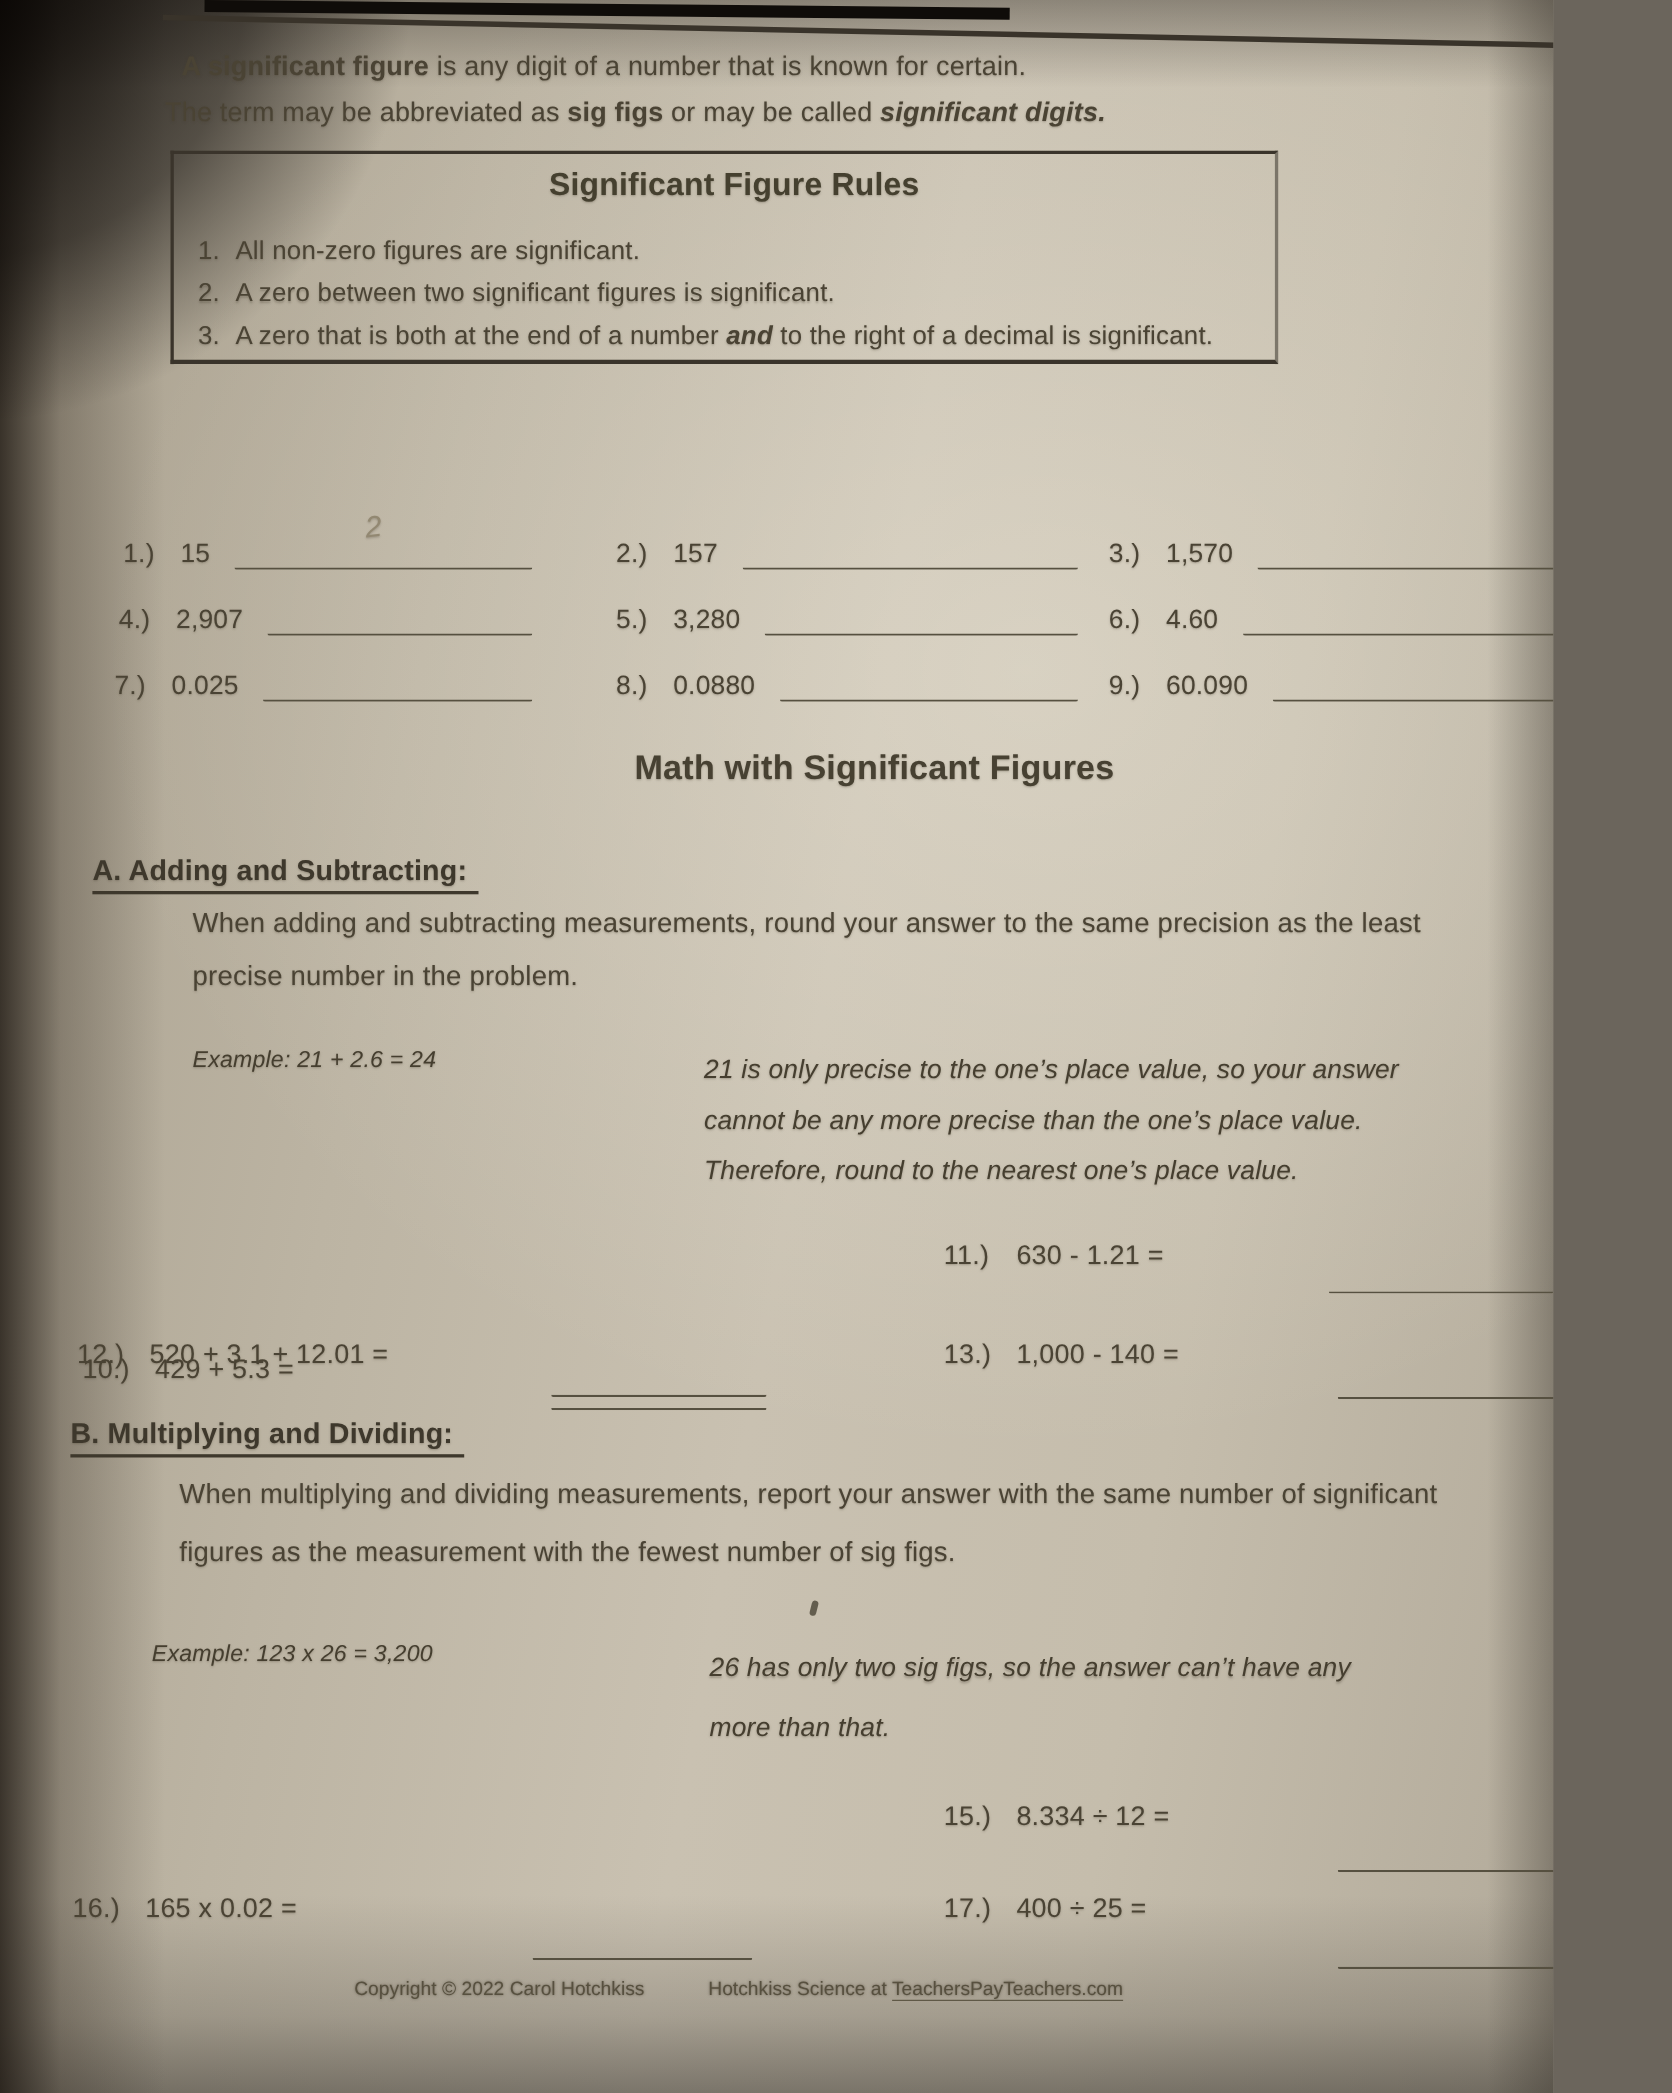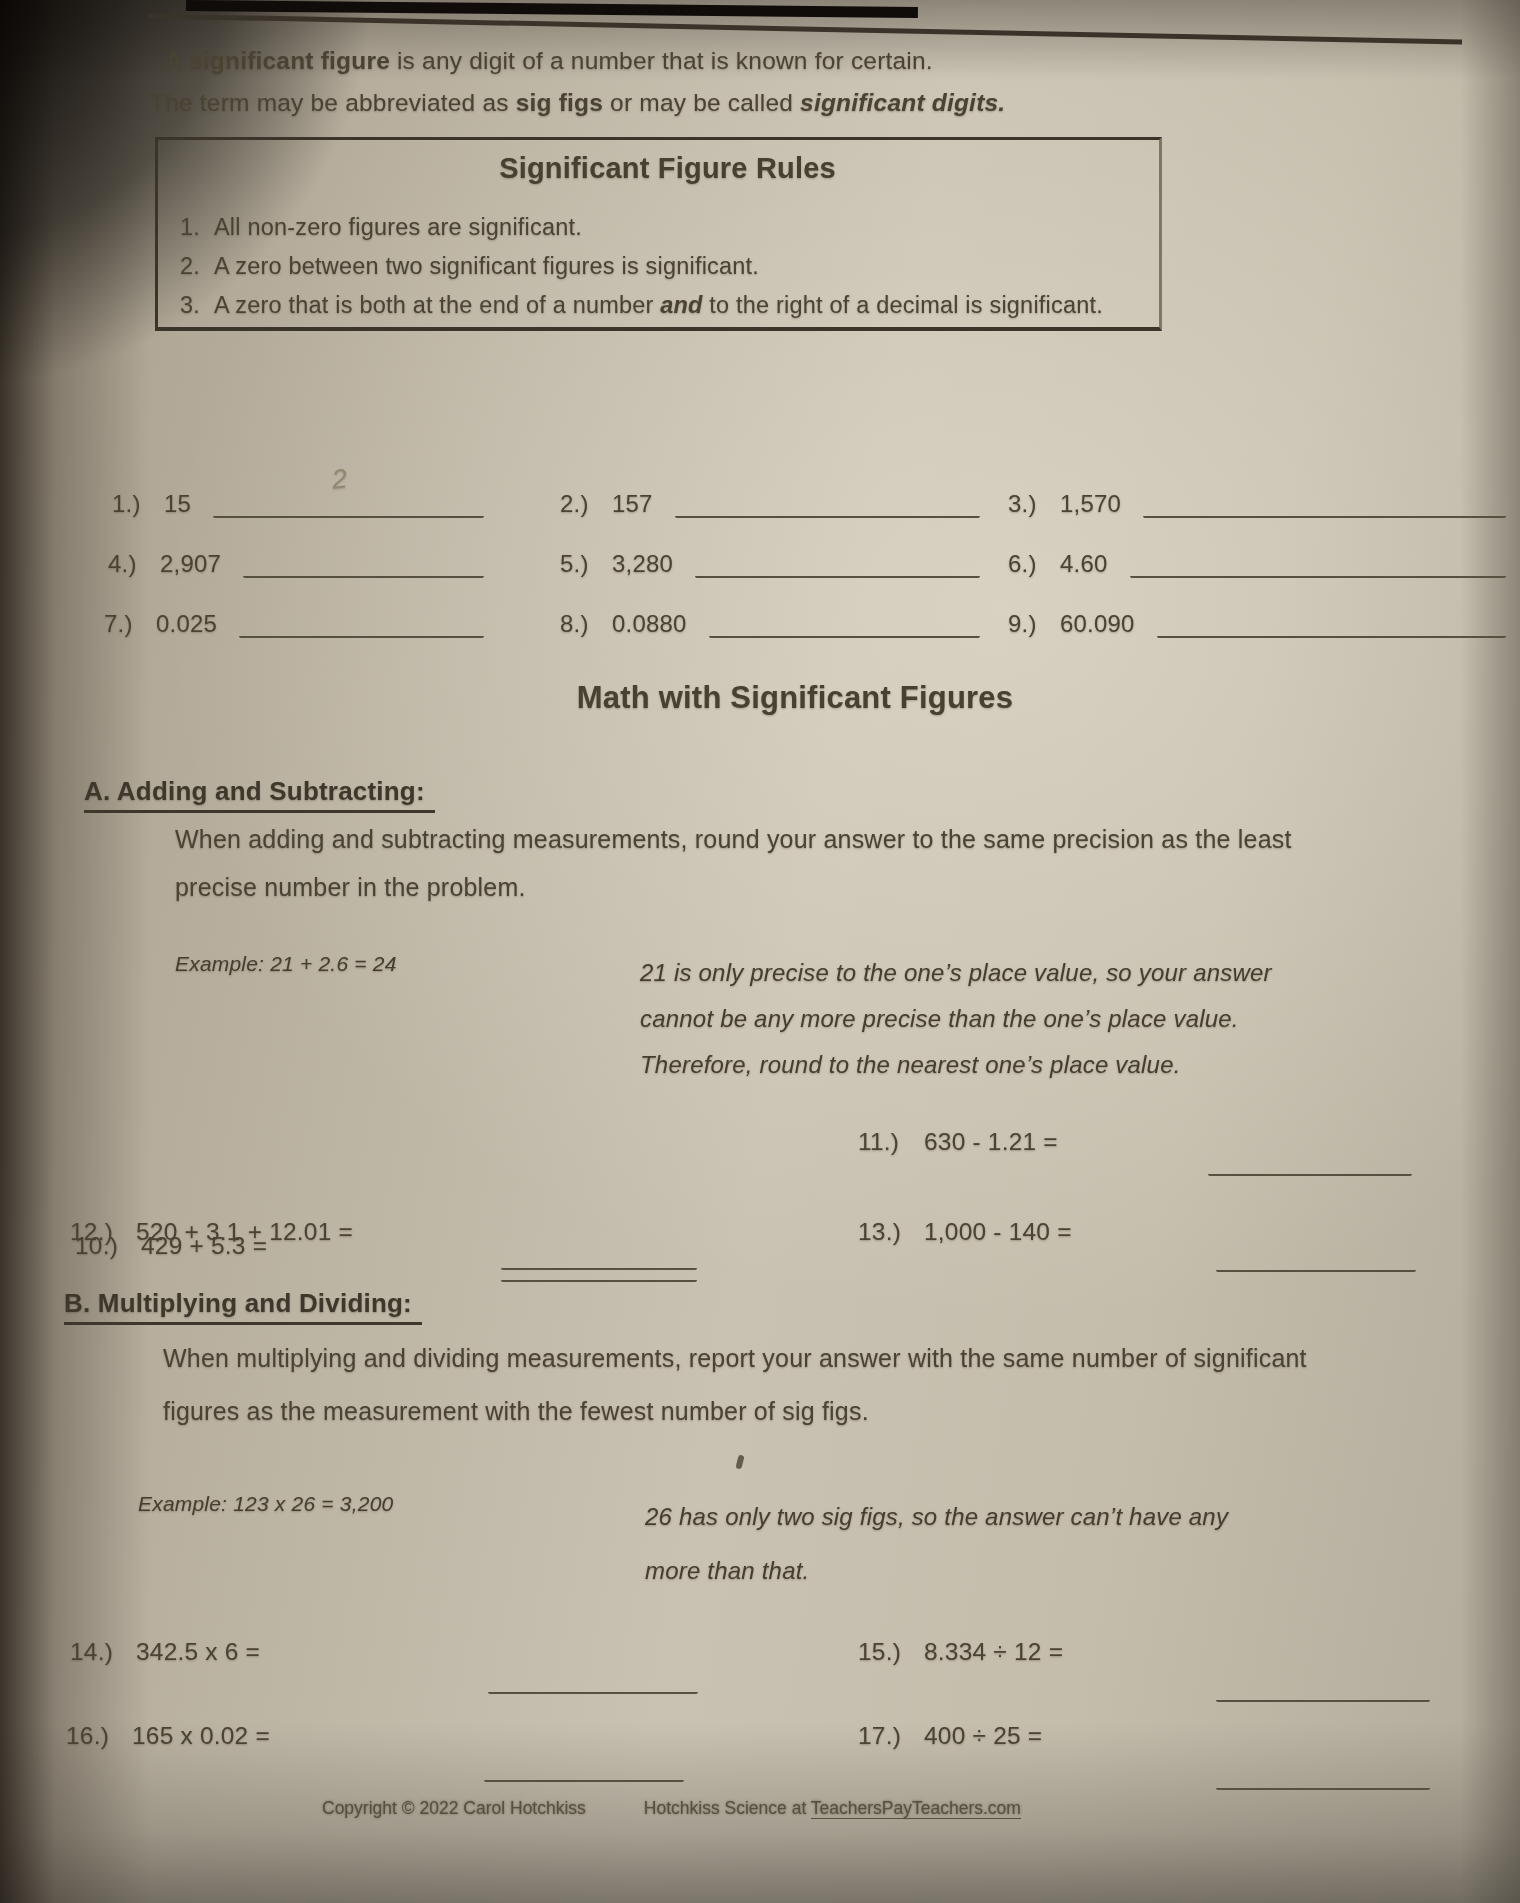--- a/index.html
+++ b/index.html
@@ -1,18 +1,18 @@
 <!DOCTYPE html>
 <html><head>
 <meta charset="utf-8">
 <style>
   html,body{margin:0;padding:0;background:#6b655c;}
   .photo{
     position:relative;
-    width:1520px;height:1903px;
+    width:1412px;height:1903px;
     overflow:hidden;
     font-family:"Liberation Sans",sans-serif;
     color:#4a4334;
     background:
       radial-gradient(circle 560px at -2% -1%, rgba(8,5,3,0.96) 0%, rgba(8,5,3,0.55) 45%, rgba(8,5,3,0) 72%),
       linear-gradient(90deg, rgba(28,22,16,0.80) 0px, rgba(55,47,38,0.35) 55px, rgba(0,0,0,0) 150px),
       linear-gradient(270deg, rgba(58,53,45,0.40) 0px, rgba(0,0,0,0) 60px),
       linear-gradient(0deg, rgba(58,54,48,0.55) 0px, rgba(74,69,61,0.28) 70px, rgba(0,0,0,0) 180px),
       linear-gradient(180deg, rgba(64,58,50,0.45) 0px, rgba(0,0,0,0) 80px),
       radial-gradient(ellipse 1300px 1100px at 66% 32%, rgba(255,251,238,0.30), rgba(0,0,0,0) 65%),
@@ -200,25 +200,20 @@
   <div class="abs para ink" style="left:163px;top:1332px;width:1195px;line-height:53px;">When multiplying and dividing measurements, report your answer with the same number of significant figures as the measurement with the fewest number of sig figs.</div>
 
   <div class="stray"></div>
 
   <div class="abs ex ink" style="left:138px;top:1492px;">Example:  123 x 26 = 3,200</div>
   <div class="abs exnotes ink" style="left:645px;top:1490px;line-height:54px;">
     <div>26 has only two sig figs, so the answer can’t have any</div>
     <div>more than that.</div>
   </div>
 
-  <div class="mp ink" style="left:70px;top:1638px;width:628px;">
-    <span class="num">14.)</span>
-      <span class="expr">342.5 x 6 =</span>
-      <span class="mblank" style="width:210px;transform:translateY(24px);"></span>
-  </div>
   <div class="mp ink" style="left:858px;top:1638px;width:572px;">
     <span class="num">15.)</span>
       <span class="expr">8.334 ÷ 12 =</span>
       <span class="mblank" style="width:214px;transform:translateY(32px);"></span>
   </div>
   <div class="mp ink" style="left:66px;top:1722px;width:618px;">
     <span class="num">16.)</span>
       <span class="expr">165 x 0.02 =</span>
       <span class="mblank" style="width:200px;transform:translateY(28px);"></span>
   </div>

